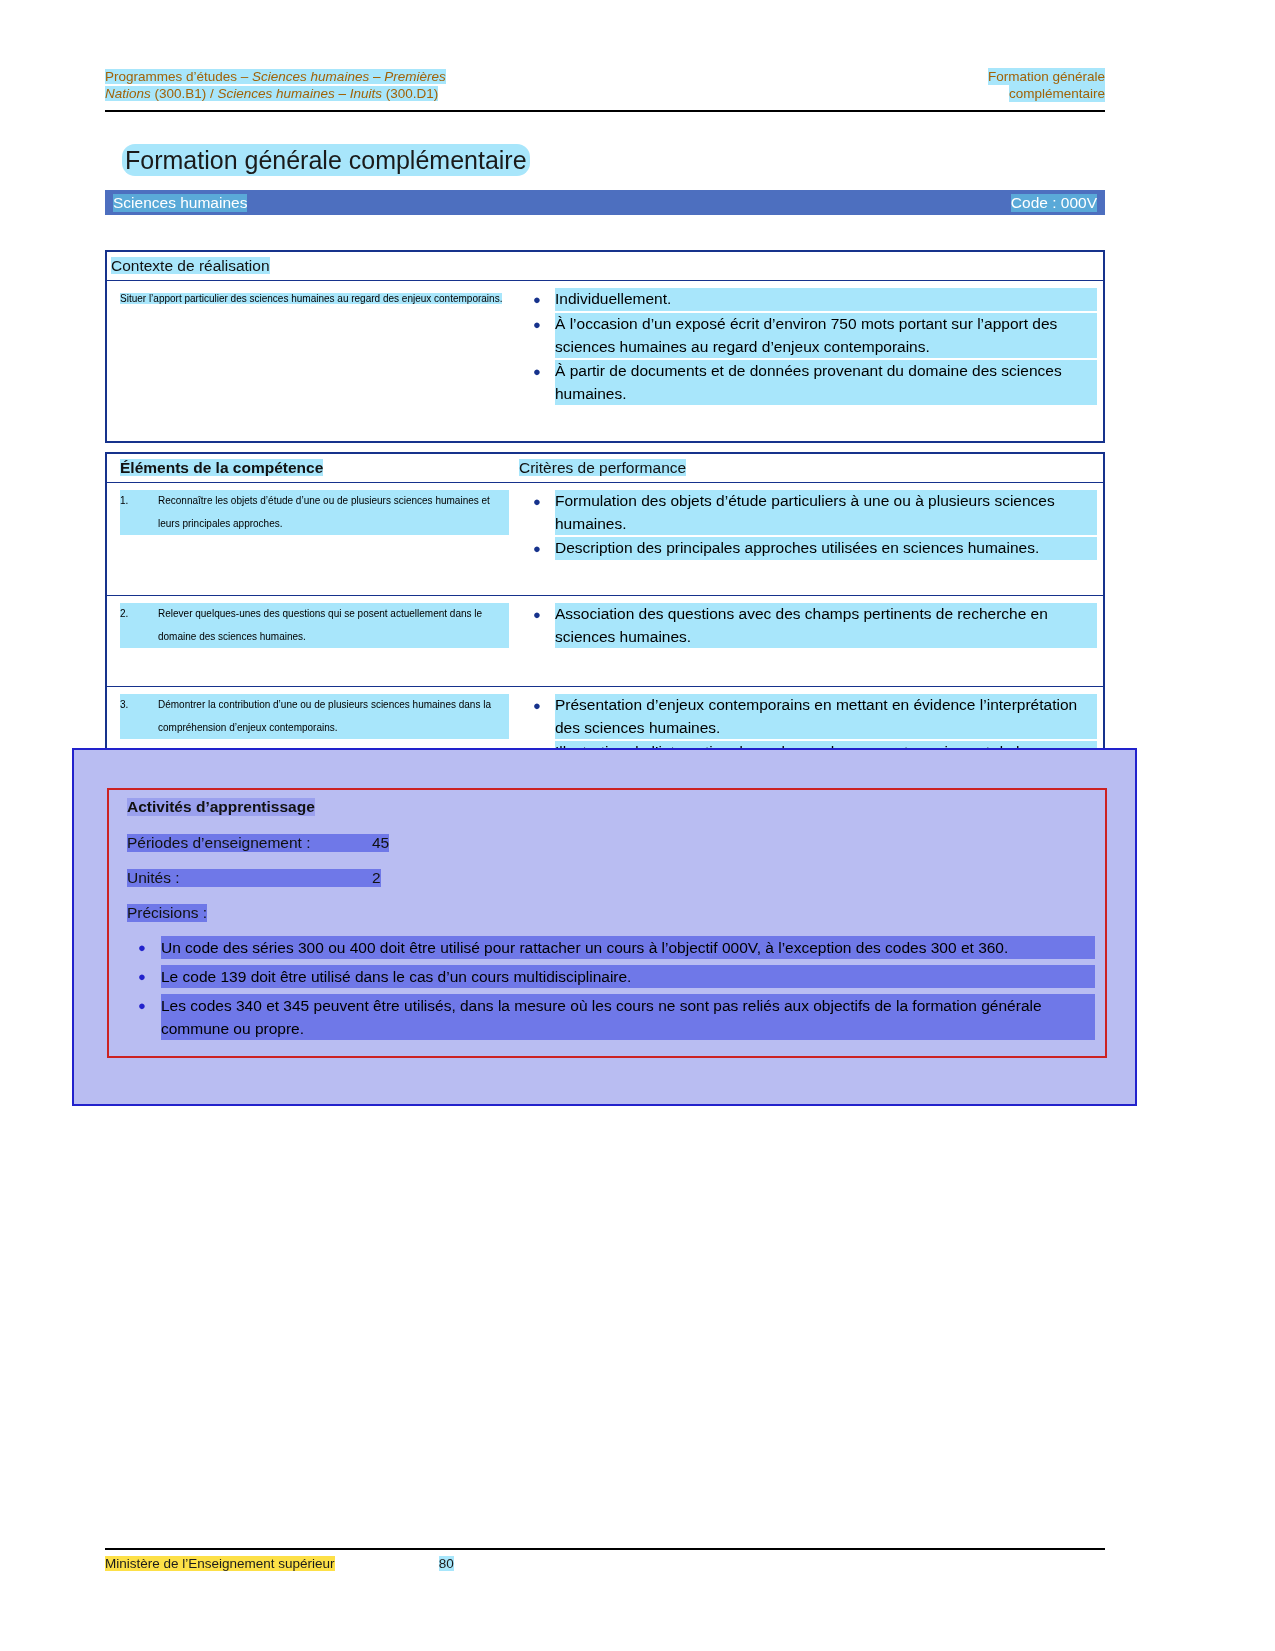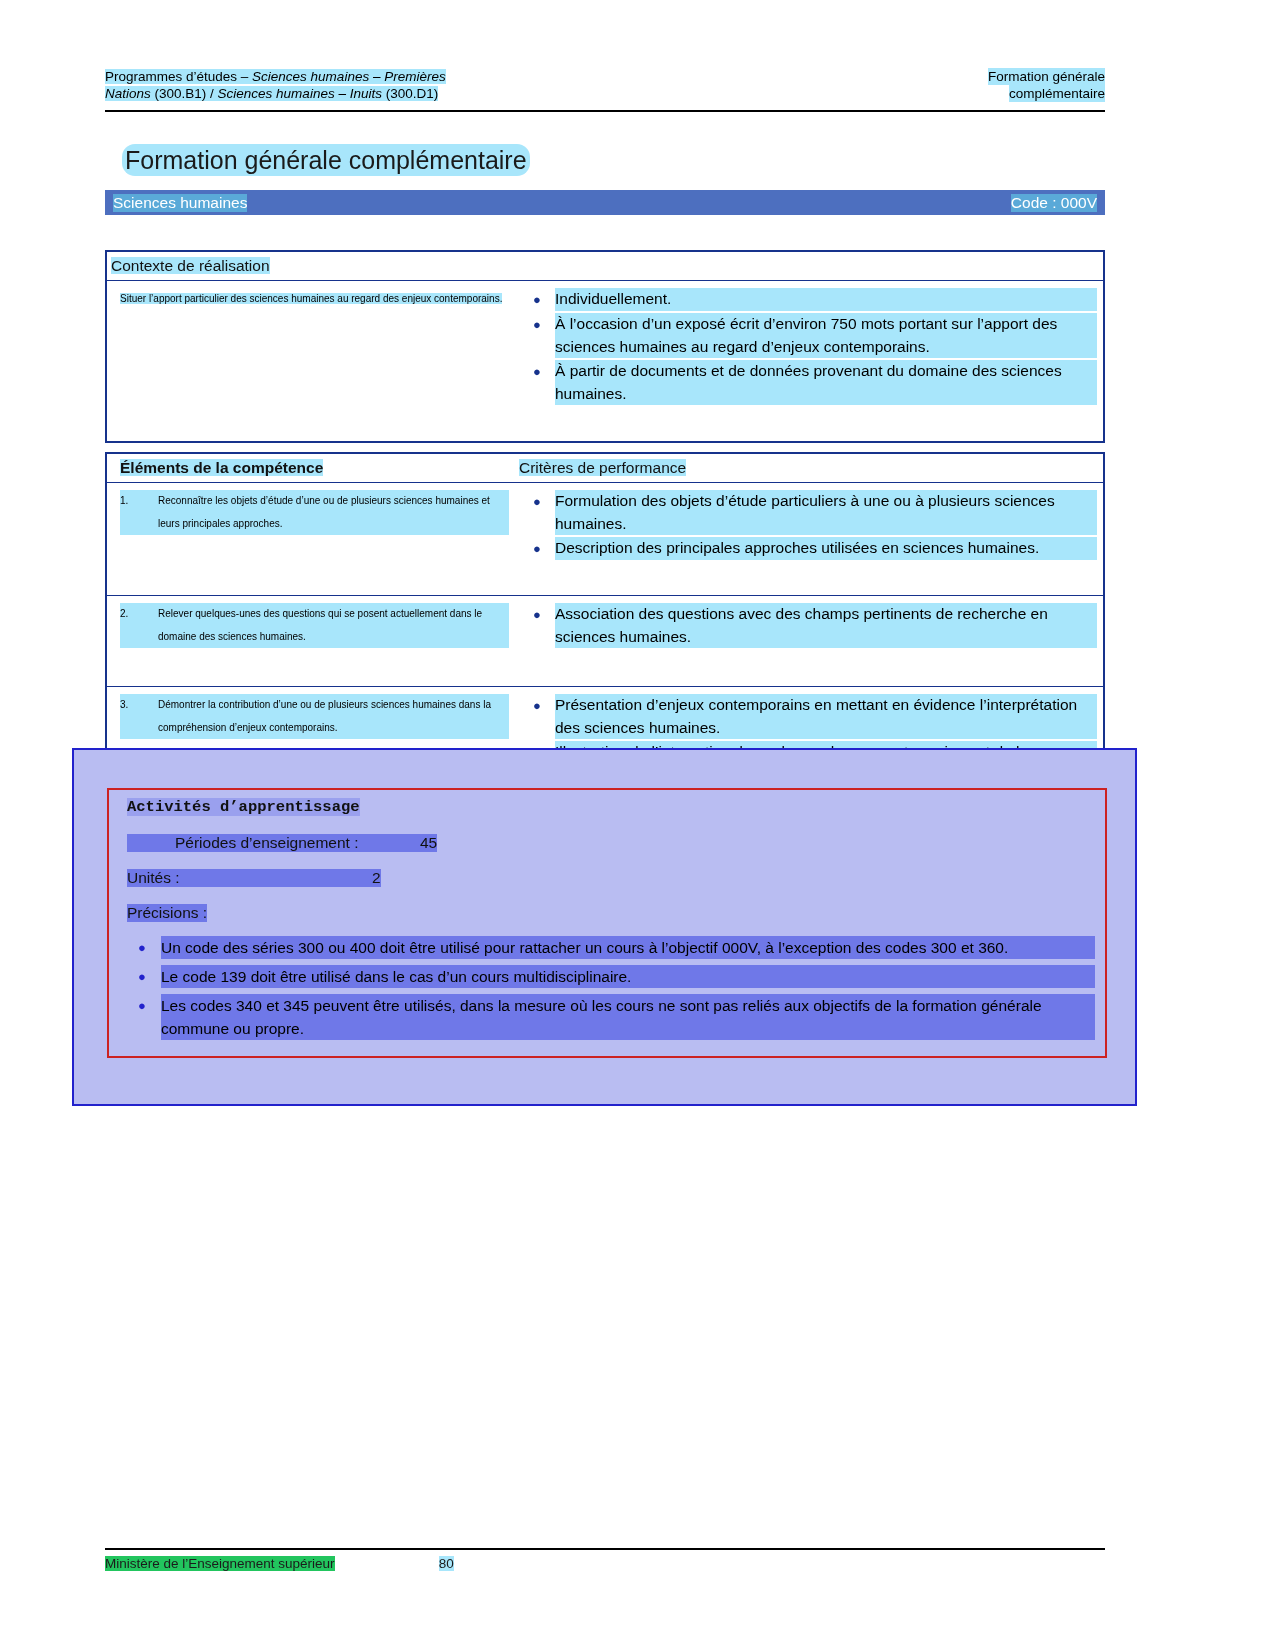--- a/index.html
+++ b/index.html
@@ -28,21 +28,21 @@
     left: 105px;
     top: 68px;
     width: 1000px;
   }
   .header-row {
     display: flex;
     justify-content: space-between;
     align-items: flex-end;
     font-size: 13.5px;
     line-height: 17px;
-    color: #000000;
+    color: #a16207;
   }
   .hl { white-space: nowrap; }
   .hr { white-space: nowrap; text-align: right; }
   .sel { background: #a8e6fb; }
   .it { font-style: italic; }
   .header-rule {
     position: absolute;
     left: 105px;
     top: 110px;
     width: 1000px;
@@ -195,21 +195,20 @@
     box-sizing: border-box;
   }
   .act-title {
     position: absolute;
     left: 18px;
     top: 8px;
     font-size: 15.5px;
     font-weight: bold;
     color: #111;
     background: #9aa0ee;
-    font-family: Liberation Mono, monospace;
   }
   .act-line {
     position: absolute;
     left: 18px;
     font-size: 15.5px;
     color: #111;
   }
   .act-line .lbl { background: #6f78e8; display: inline-block; }
   .act-line .val { display: inline-block; }
   .act-periods { top: 44px; }
@@ -247,21 +246,21 @@
   }
   .footer {
     position: absolute;
     left: 105px;
     top: 1556px;
     width: 1000px;
     display: flex;
     font-size: 13.5px;
     color: #1b1b1b;
   }
-  .footer .f1 { background: #22c55e; }
+  .footer .f1 { background: #fde047; }
   .footer .f2 {
     margin-left: 104px;
     background: #a8e6fb;
   }
 </style>
 </head>
 <body>
 
 <div class="page">
 
@@ -368,21 +367,21 @@
           </div>
       </div>
     </div>
   </div>
 
   <div class="act-outer">
     <div class="act-inner">
       <div class="act-title">Activités d’apprentissage</div>
 
       <div class="act-line act-periods">
-        <span class="lbl" style="width:245px;padding-left:48px;">Périodes d’enseignement :</span><span class="val bk">45</span>
+        <span class="lbl" style="width:245px;">Périodes d’enseignement :</span><span class="val bk">45</span>
       </div>
 
       <div class="act-line act-units">
         <span class="lbl" style="width:245px;">Unités :</span><span class="val bk">2</span>
       </div>
 
       <div class="act-line act-prec">
         <span class="lbl">Précisions :</span>
       </div>
 

